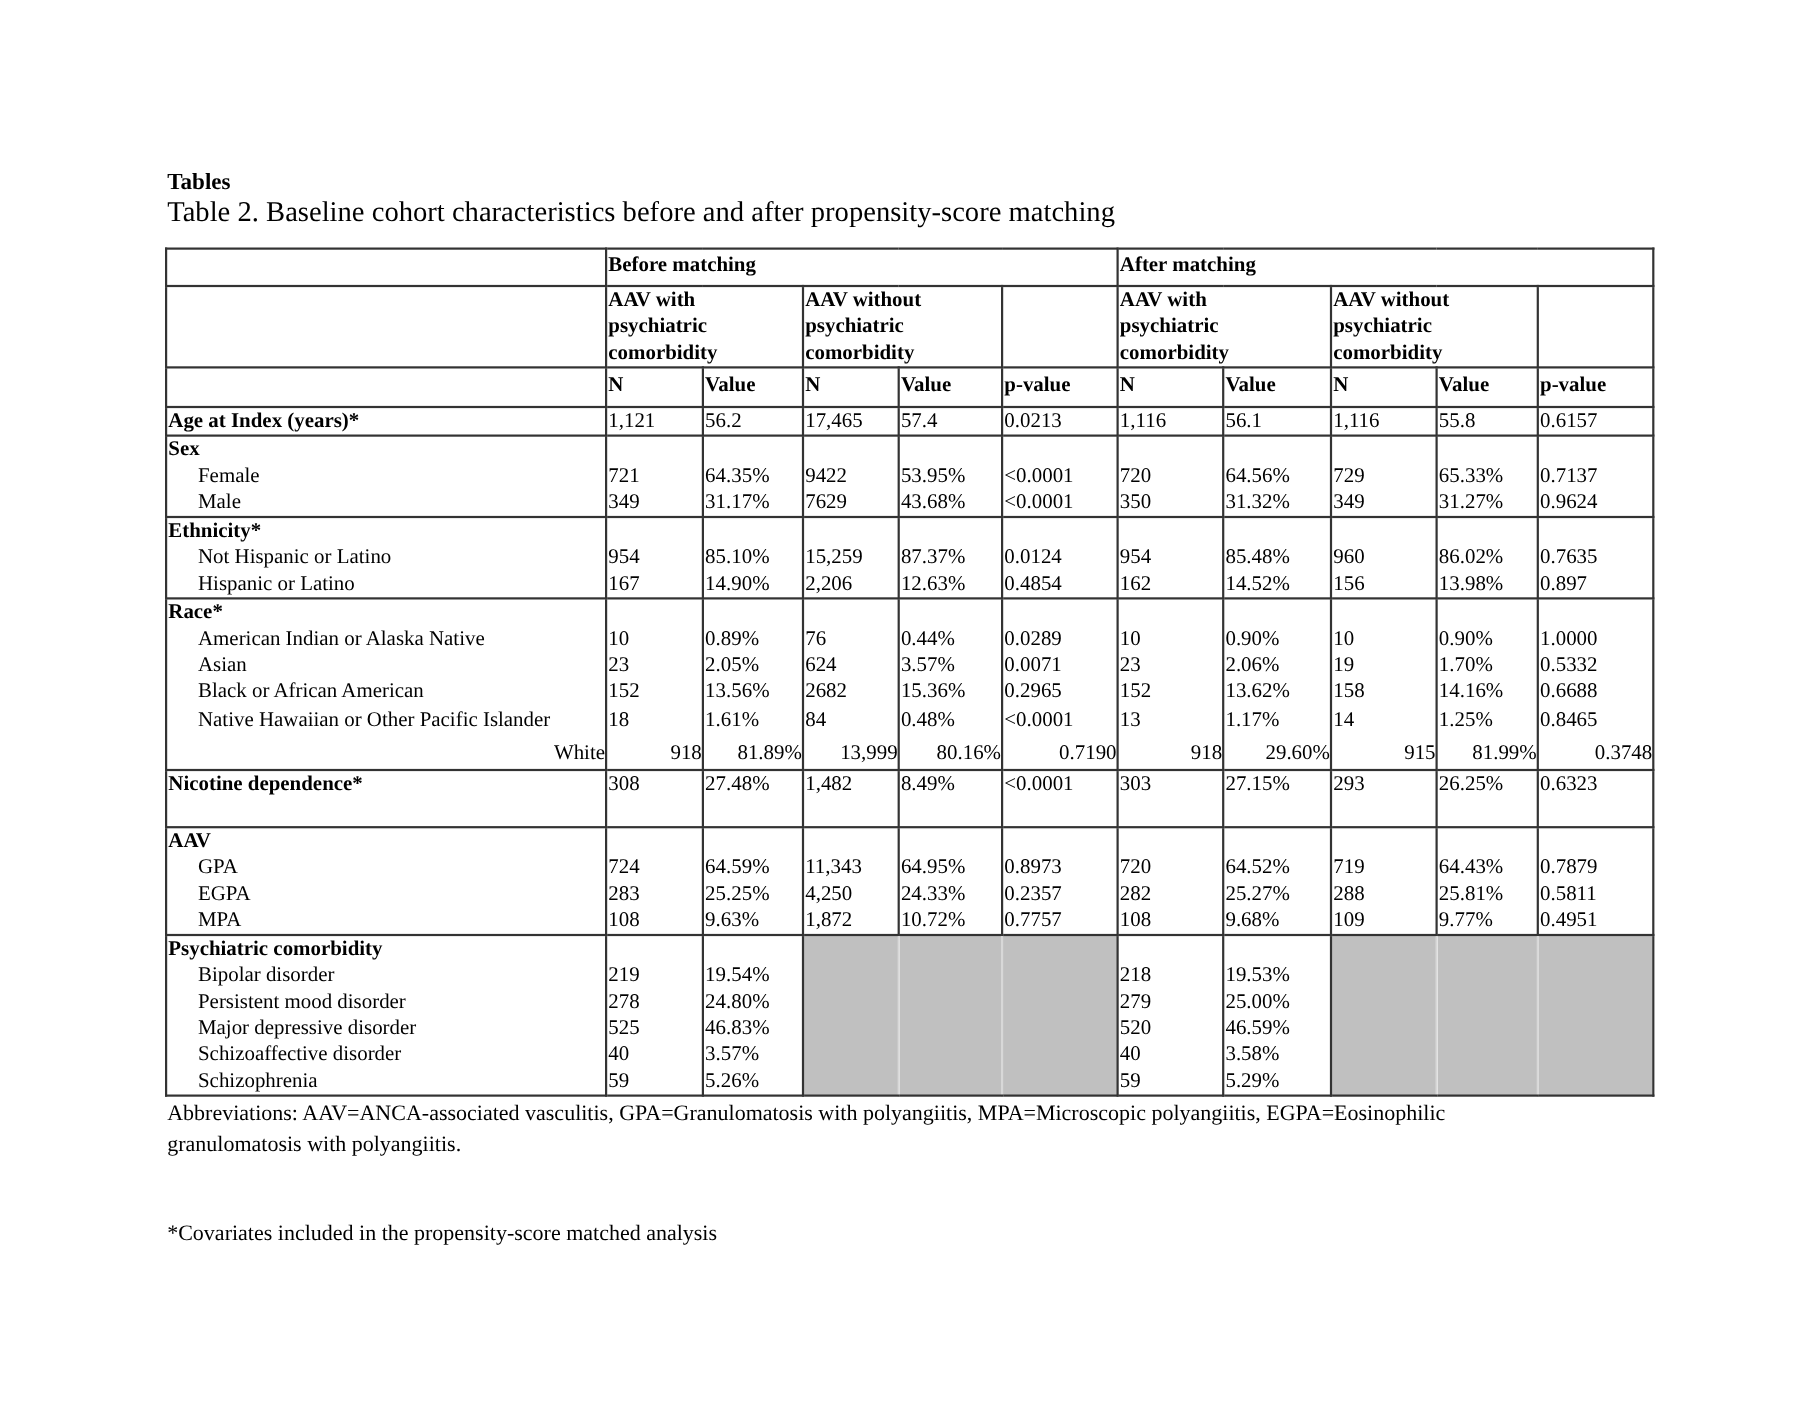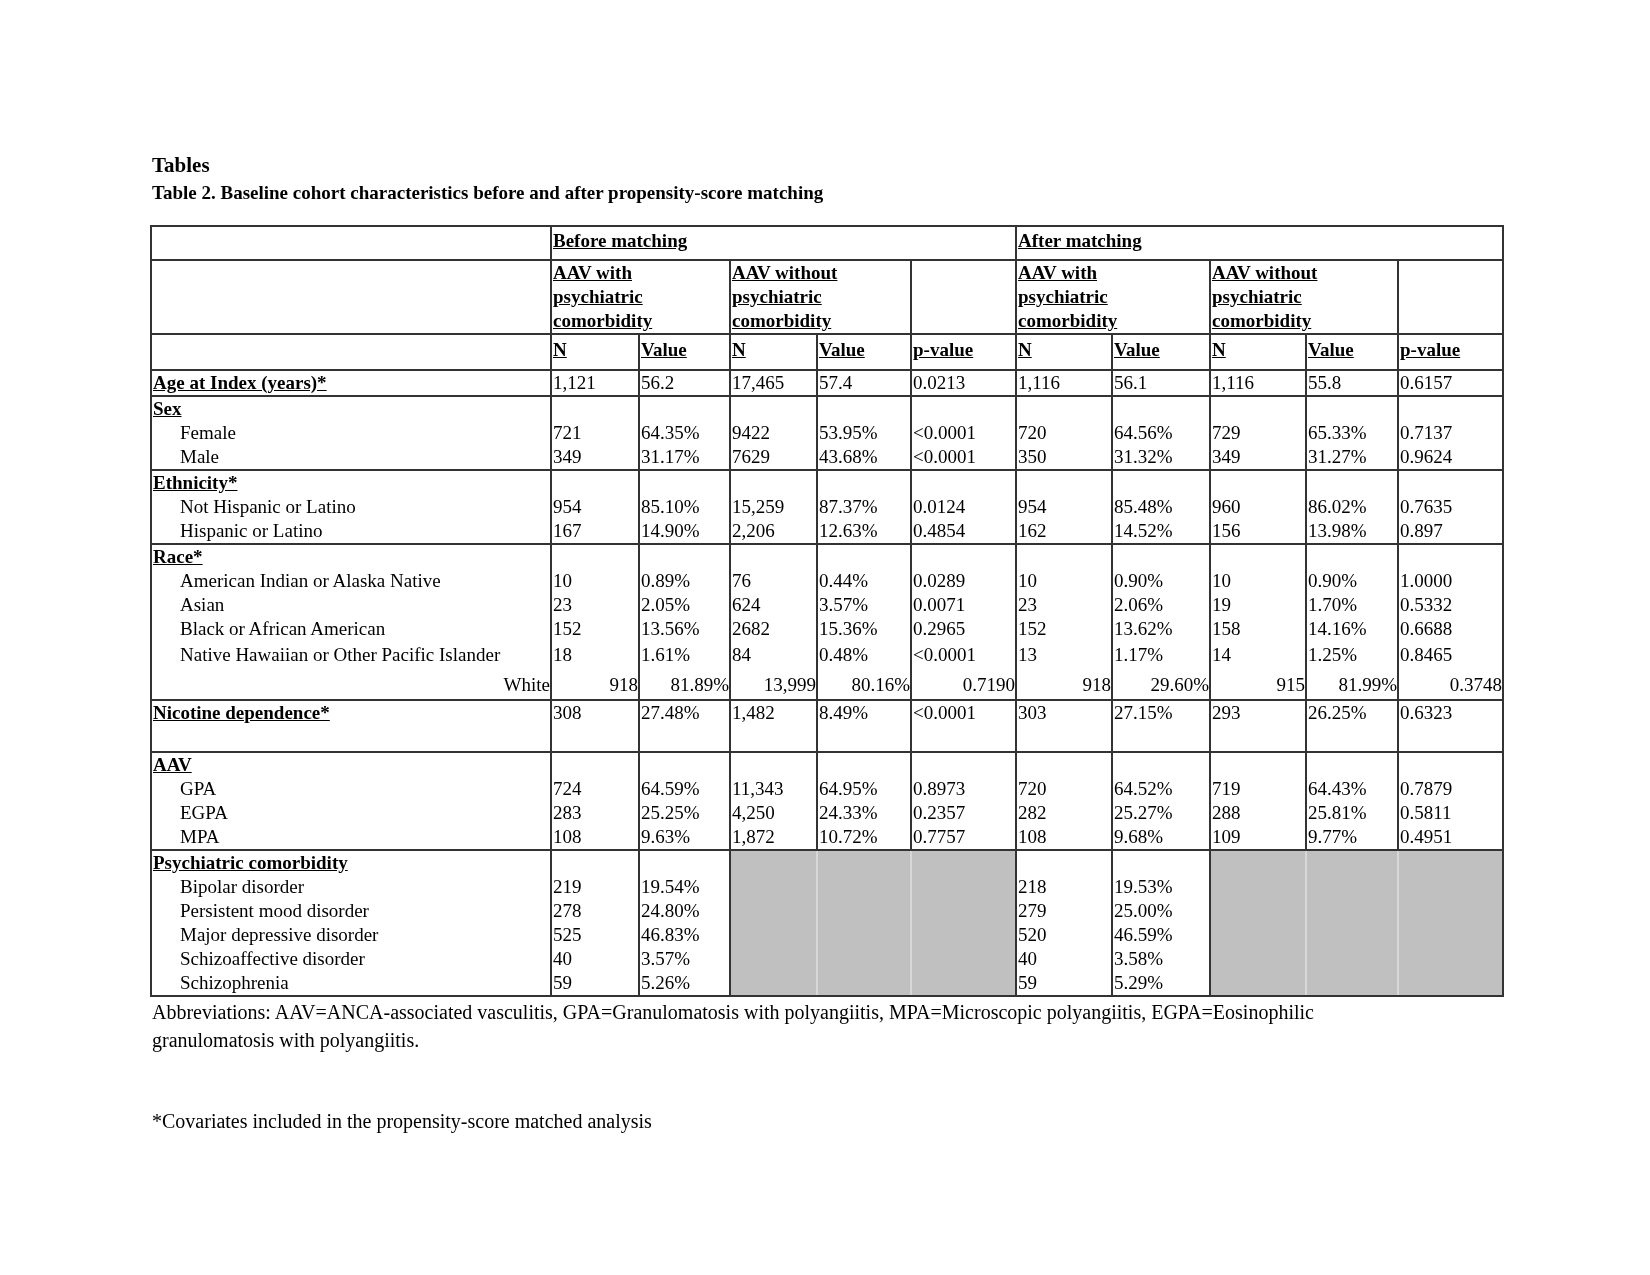--- a/index.html
+++ b/index.html
@@ -7,37 +7,37 @@
     width: 1650px; height: 1275px; position: relative; overflow: hidden;
     font-family: "Liberation Serif", "DejaVu Serif", serif;
     color: #000;
   }
   .heading {
     position: absolute; left: 152px; top: 152px;
     font-size: 21px; font-weight: bold; line-height: 26px; text-align: right;
   }
   .caption {
     position: absolute; left: 152px; top: 180px;
-    font-size: 19px; line-height: 26px; font-weight: bold;
+    font-size: 26px; line-height: 26px;
   }
   table.t2 {
     position: absolute; left: 150px; top: 225px;
     border-collapse: collapse;
     font-size: 19px; line-height: 24px;
     table-layout: fixed;
     width: 1352px;
   }
   table.t2 td {
     border: 2px solid #333;
     padding: 0 0 0 1px;
     vertical-align: top;
     white-space: nowrap;
     overflow: hidden;
   }
-  .b { font-weight: bold; text-decoration: underline; }
+  .b { font-weight: bold; }
   .ind { padding-left: 27px !important; }
   tr.h1 td { height: 30px; padding-top: 2px; }
   tr.h2 td { height: 72px; }
   tr.h3 td { height: 31px; padding-top: 3px; }
   .stack div { height: 24px; }
   .stack div.tall { height: 26px; }
   .stack div.white { height: 30px; padding-top: 4px; box-sizing: border-box; text-align: right; }
   .stack div.nic-gap { height: 26px; }
   td.grey { background: #c0c0c0; border-left-color: #d8d8d8 !important; border-right-color: #d8d8d8 !important; }
   td.grey.edge-l { border-left-color: #333 !important; }

